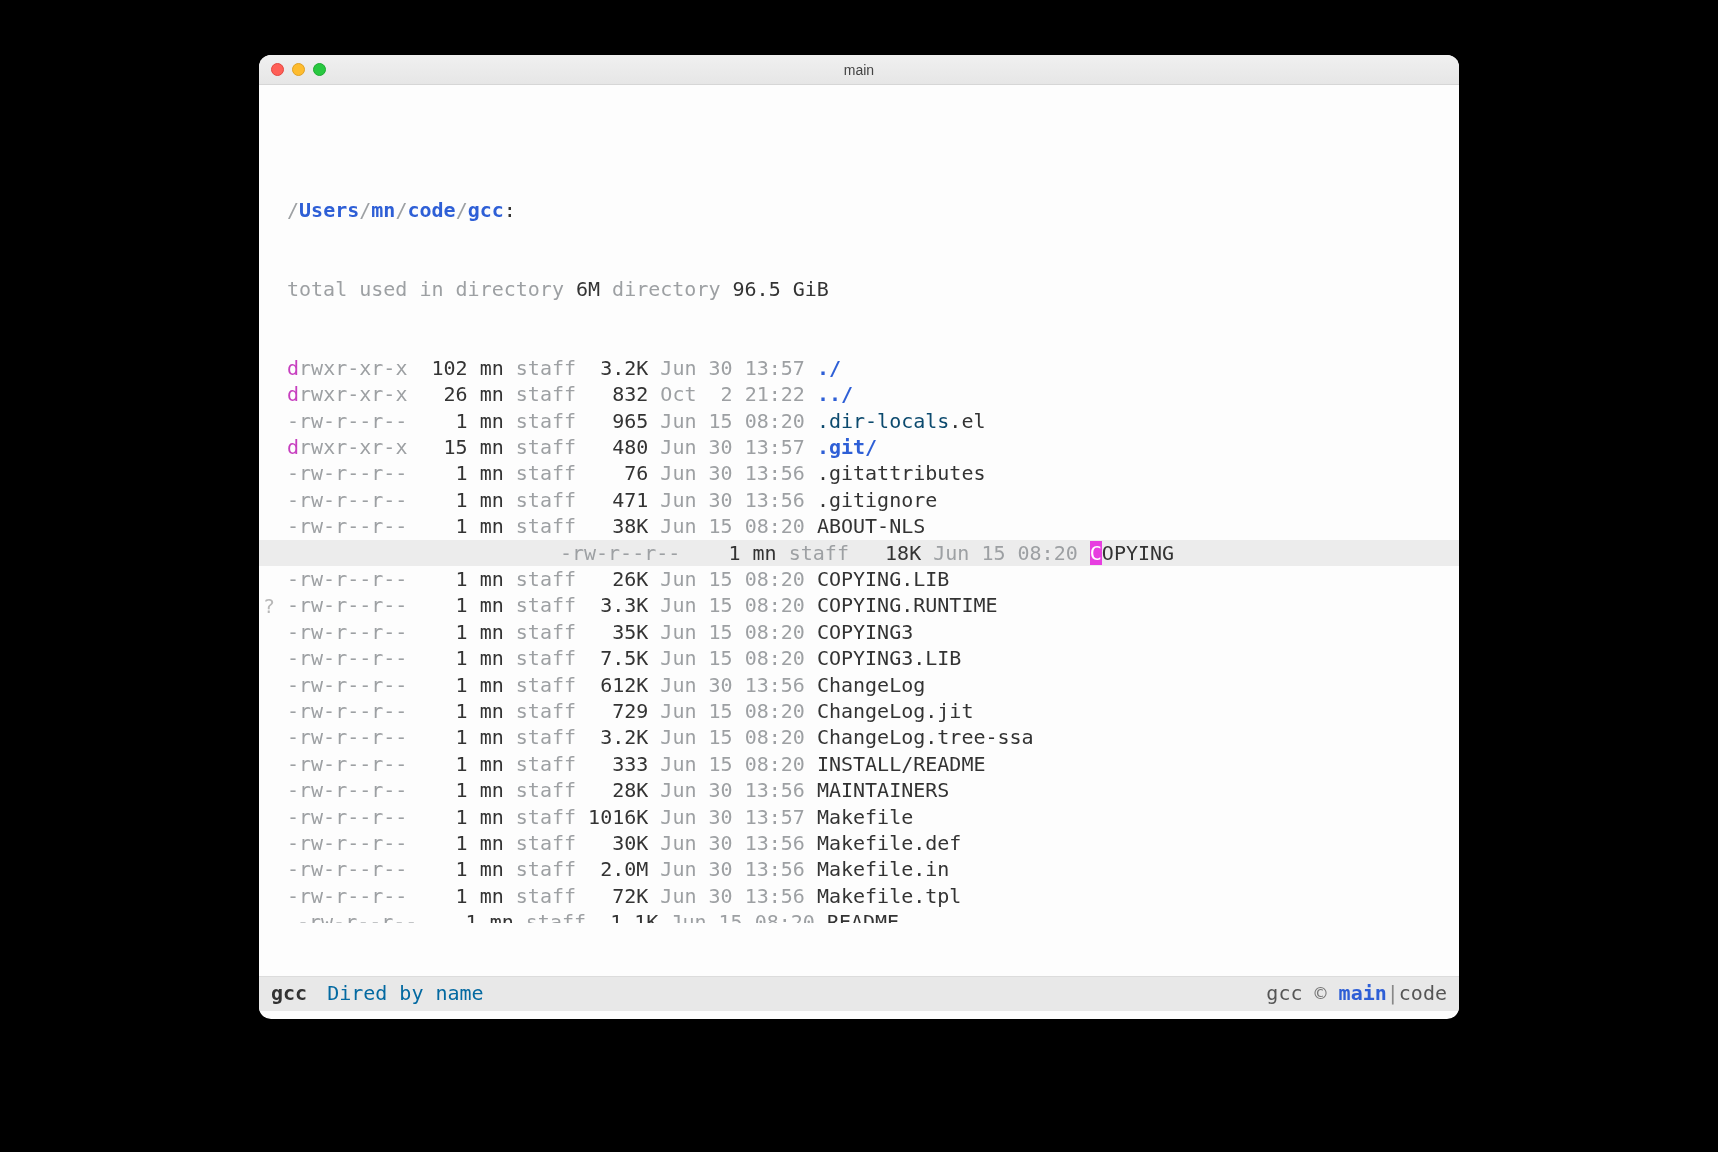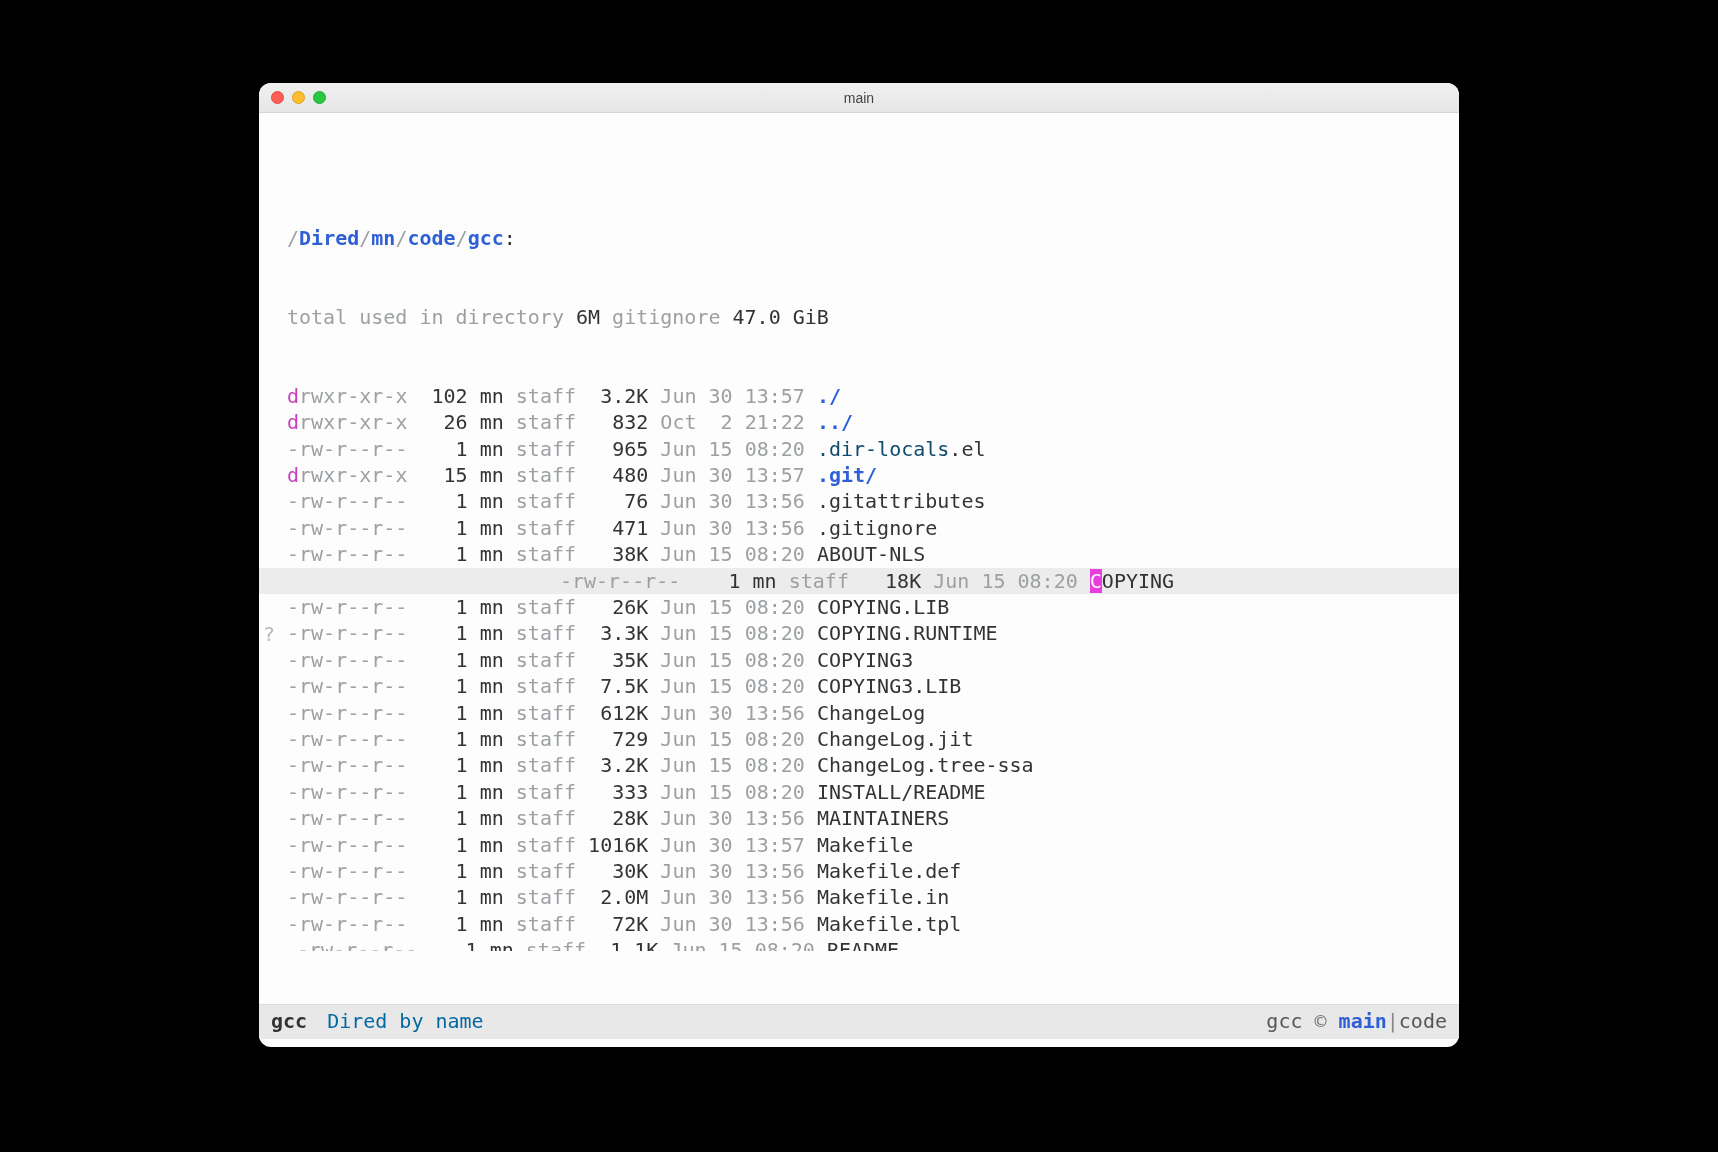--- a/index.html
+++ b/index.html
@@ -12,21 +12,20 @@
     align-items: flex-start;
     justify-content: center;
     padding: 55px 0 0 0;
   }
   .window {
     width: 1200px;
     background: #fdfdfd;
     border-radius: 12px;
     box-shadow: 0 30px 60px rgba(0,0,0,0.55), 0 0 0 1px rgba(0,0,0,0.15);
     overflow: hidden;
-    margin-top: 28px;
   }
   .titlebar {
     height: 30px;
     background: linear-gradient(#f0f0f0, #e6e6e6);
     border-bottom: 1px solid #d6d6d6;
     display: flex;
     align-items: center;
     position: relative;
     padding: 0 12px;
   }
@@ -100,22 +99,22 @@
       <div class="dot red"></div>
       <div class="dot yellow"></div>
       <div class="dot green"></div>
     </div>
     <div class="title">main</div>
   </div>
 
   <div class="buffer">
     <div class="gutter" id="gutter"><div class="gutter-mark" style="top: calc(25.08em + 6px);">?</div></div>
 
-    <div class="line" id="path-line"><span class="c-gray">/</span><span class="c-blue">Dired</span><span class="c-gray">/</span><span class="c-blue">mn</span><span class="c-gray">/</span><span class="c-blue">code</span><span class="c-gray">/</span><span class="c-blue">gcc</span><span class="c-text">:</span></div>
-    <div class="line" id="header-line"><span class="c-gray">total used in directory </span><span class="c-text">6M</span><span class="c-gray"> gitignore </span><span class="c-text">47.0 GiB</span></div>
+    <div class="line" id="path-line"><span class="c-gray">/</span><span class="c-blue">Users</span><span class="c-gray">/</span><span class="c-blue">mn</span><span class="c-gray">/</span><span class="c-blue">code</span><span class="c-gray">/</span><span class="c-blue">gcc</span><span class="c-text">:</span></div>
+    <div class="line" id="header-line"><span class="c-gray">total used in directory </span><span class="c-text">6M</span><span class="c-gray"> directory </span><span class="c-text">96.5 GiB</span></div>
     <div id="listing"><div class="line"><span class="c-mag">d</span><span class="c-gray">rwxr-xr-x</span> <span class="c-text"> 102</span> <span class="c-text">mn</span> <span class="c-gray">staff</span> <span class="c-text"> 3.2K</span> <span class="c-gray">Jun 30 13:57</span> <span class="c-blue">./</span></div><div class="line"><span class="c-mag">d</span><span class="c-gray">rwxr-xr-x</span> <span class="c-text">  26</span> <span class="c-text">mn</span> <span class="c-gray">staff</span> <span class="c-text">  832</span> <span class="c-gray">Oct  2 21:22</span> <span class="c-blue">../</span></div><div class="line"><span class="c-gray">-rw-r--r--</span> <span class="c-text">   1</span> <span class="c-text">mn</span> <span class="c-gray">staff</span> <span class="c-text">  965</span> <span class="c-gray">Jun 15 08:20</span> <span class="c-blue2">.dir-locals</span><span class="c-text">.el</span></div><div class="line"><span class="c-mag">d</span><span class="c-gray">rwxr-xr-x</span> <span class="c-text">  15</span> <span class="c-text">mn</span> <span class="c-gray">staff</span> <span class="c-text">  480</span> <span class="c-gray">Jun 30 13:57</span> <span class="c-blue">.git</span><span class="c-blue">/</span></div><div class="line"><span class="c-gray">-rw-r--r--</span> <span class="c-text">   1</span> <span class="c-text">mn</span> <span class="c-gray">staff</span> <span class="c-text">   76</span> <span class="c-gray">Jun 30 13:56</span> <span class="c-text">.gitattributes</span></div><div class="line"><span class="c-gray">-rw-r--r--</span> <span class="c-text">   1</span> <span class="c-text">mn</span> <span class="c-gray">staff</span> <span class="c-text">  471</span> <span class="c-gray">Jun 30 13:56</span> <span class="c-text">.gitignore</span></div><div class="line"><span class="c-gray">-rw-r--r--</span> <span class="c-text">   1</span> <span class="c-text">mn</span> <span class="c-gray">staff</span> <span class="c-text">  38K</span> <span class="c-gray">Jun 15 08:20</span> <span class="c-text">ABOUT-NLS</span></div><div class="line hl"><span class="c-gray">-rw-r--r--</span> <span class="c-text">   1</span> <span class="c-text">mn</span> <span class="c-gray">staff</span> <span class="c-text">  18K</span> <span class="c-gray">Jun 15 08:20</span> <span class="cursor">C</span><span class="c-text">OPYING</span></div><div class="line"><span class="c-gray">-rw-r--r--</span> <span class="c-text">   1</span> <span class="c-text">mn</span> <span class="c-gray">staff</span> <span class="c-text">  26K</span> <span class="c-gray">Jun 15 08:20</span> <span class="c-text">COPYING.LIB</span></div><div class="line"><span class="c-gray">-rw-r--r--</span> <span class="c-text">   1</span> <span class="c-text">mn</span> <span class="c-gray">staff</span> <span class="c-text"> 3.3K</span> <span class="c-gray">Jun 15 08:20</span> <span class="c-text">COPYING.RUNTIME</span></div><div class="line"><span class="c-gray">-rw-r--r--</span> <span class="c-text">   1</span> <span class="c-text">mn</span> <span class="c-gray">staff</span> <span class="c-text">  35K</span> <span class="c-gray">Jun 15 08:20</span> <span class="c-text">COPYING3</span></div><div class="line"><span class="c-gray">-rw-r--r--</span> <span class="c-text">   1</span> <span class="c-text">mn</span> <span class="c-gray">staff</span> <span class="c-text"> 7.5K</span> <span class="c-gray">Jun 15 08:20</span> <span class="c-text">COPYING3.LIB</span></div><div class="line"><span class="c-gray">-rw-r--r--</span> <span class="c-text">   1</span> <span class="c-text">mn</span> <span class="c-gray">staff</span> <span class="c-text"> 612K</span> <span class="c-gray">Jun 30 13:56</span> <span class="c-text">ChangeLog</span></div><div class="line"><span class="c-gray">-rw-r--r--</span> <span class="c-text">   1</span> <span class="c-text">mn</span> <span class="c-gray">staff</span> <span class="c-text">  729</span> <span class="c-gray">Jun 15 08:20</span> <span class="c-text">ChangeLog.jit</span></div><div class="line"><span class="c-gray">-rw-r--r--</span> <span class="c-text">   1</span> <span class="c-text">mn</span> <span class="c-gray">staff</span> <span class="c-text"> 3.2K</span> <span class="c-gray">Jun 15 08:20</span> <span class="c-text">ChangeLog.tree-ssa</span></div><div class="line"><span class="c-gray">-rw-r--r--</span> <span class="c-text">   1</span> <span class="c-text">mn</span> <span class="c-gray">staff</span> <span class="c-text">  333</span> <span class="c-gray">Jun 15 08:20</span> <span class="c-text">INSTALL/README</span></div><div class="line"><span class="c-gray">-rw-r--r--</span> <span class="c-text">   1</span> <span class="c-text">mn</span> <span class="c-gray">staff</span> <span class="c-text">  28K</span> <span class="c-gray">Jun 30 13:56</span> <span class="c-text">MAINTAINERS</span></div><div class="line"><span class="c-gray">-rw-r--r--</span> <span class="c-text">   1</span> <span class="c-text">mn</span> <span class="c-gray">staff</span> <span class="c-text">1016K</span> <span class="c-gray">Jun 30 13:57</span> <span class="c-text">Makefile</span></div><div class="line"><span class="c-gray">-rw-r--r--</span> <span class="c-text">   1</span> <span class="c-text">mn</span> <span class="c-gray">staff</span> <span class="c-text">  30K</span> <span class="c-gray">Jun 30 13:56</span> <span class="c-text">Makefile.def</span></div><div class="line"><span class="c-gray">-rw-r--r--</span> <span class="c-text">   1</span> <span class="c-text">mn</span> <span class="c-gray">staff</span> <span class="c-text"> 2.0M</span> <span class="c-gray">Jun 30 13:56</span> <span class="c-text">Makefile.in</span></div><div class="line"><span class="c-gray">-rw-r--r--</span> <span class="c-text">   1</span> <span class="c-text">mn</span> <span class="c-gray">staff</span> <span class="c-text">  72K</span> <span class="c-gray">Jun 30 13:56</span> <span class="c-text">Makefile.tpl</span></div><div class="line partial"><span class="c-gray">-rw-r--r--</span> <span class="c-text">   1</span> <span class="c-text">mn</span> <span class="c-gray">staff</span> <span class="c-text"> 1.1K</span> <span class="c-gray">Jun 15 08:20</span> <span class="c-text">README</span></div></div>
   </div>
 
   <div class="modeline">
     <div class="ml-left">
       <span class="ml-buf">gcc</span>
       <span class="ml-mode">Dired by name</span>
     </div>
     <div class="ml-right">
       <span class="proj">gcc</span>

